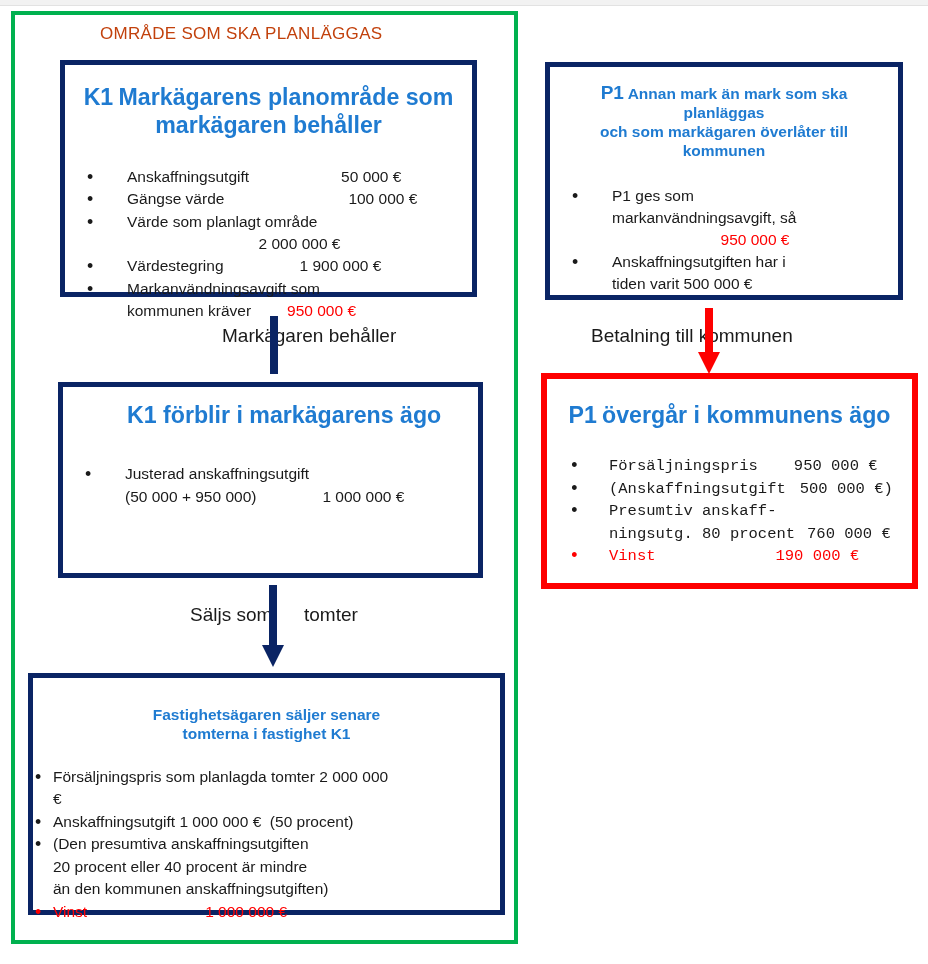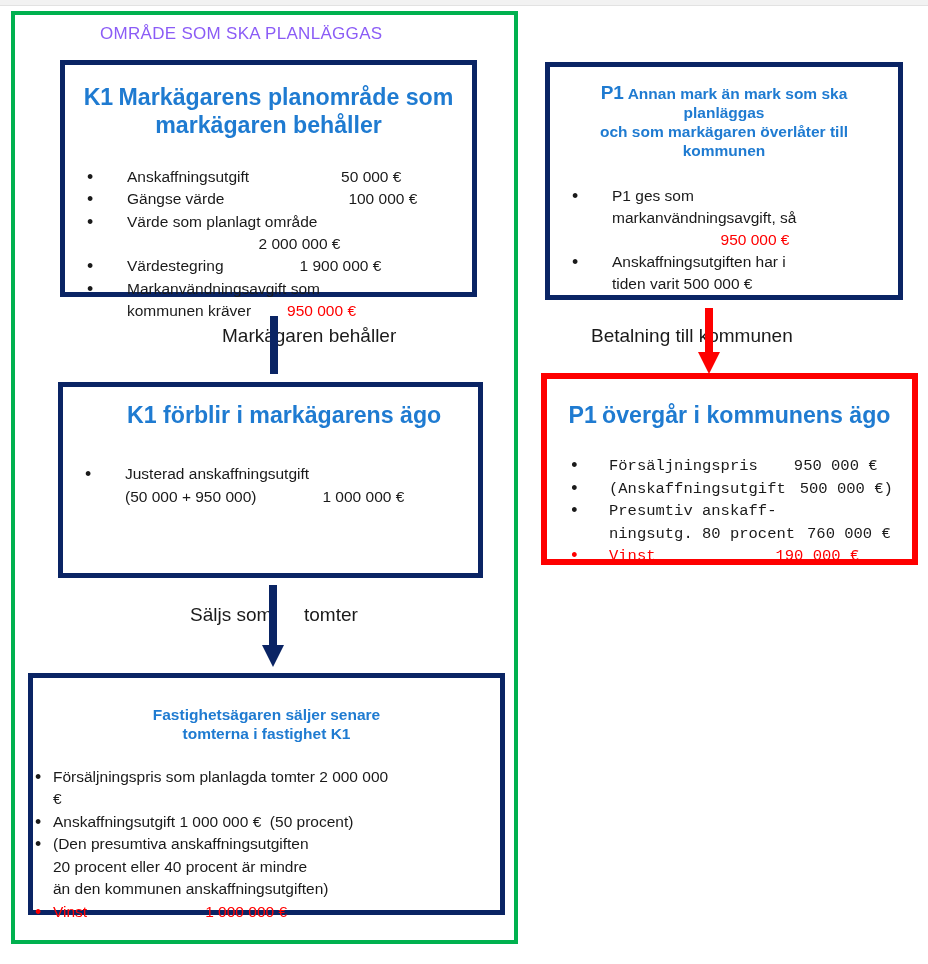--- a/index.html
+++ b/index.html
@@ -130,21 +130,21 @@
     text-align: left;
     padding-left: 48px;
   }
   #box-k1-mid ul.blist {
     margin-top: 34px;
     font-size: 15.5px;
     line-height: 1.45;
   }
 
   #box-p1-mid {
-    left: 541px; top: 373px; width: 377px; height: 192px;
+    left: 541px; top: 373px; width: 377px; height: 216px;
   }
   #box-p1-mid .box-title {
     margin: 22px 14px 0 14px;
     font-size: 19px;
   }
   #box-p1-mid ul.blist {
     margin-top: 26px;
     font-size: 15.5px;
     line-height: 1.45;
     font-family: Liberation Mono, monospace;
@@ -169,21 +169,21 @@
     color: #1a1a1a;
     font-size: 19px;
     white-space: pre;
   }
   .arrow {
     position: absolute;
   }
 
   .hdr {
     position: absolute;
-    color: #8b5cf6;
+    color: #c2410c;
     font-size: 17px;
     letter-spacing: 0.3px;
     white-space: pre;
   }
 </style>
 </head>
 <body>
 
 <div id="stage">
 

